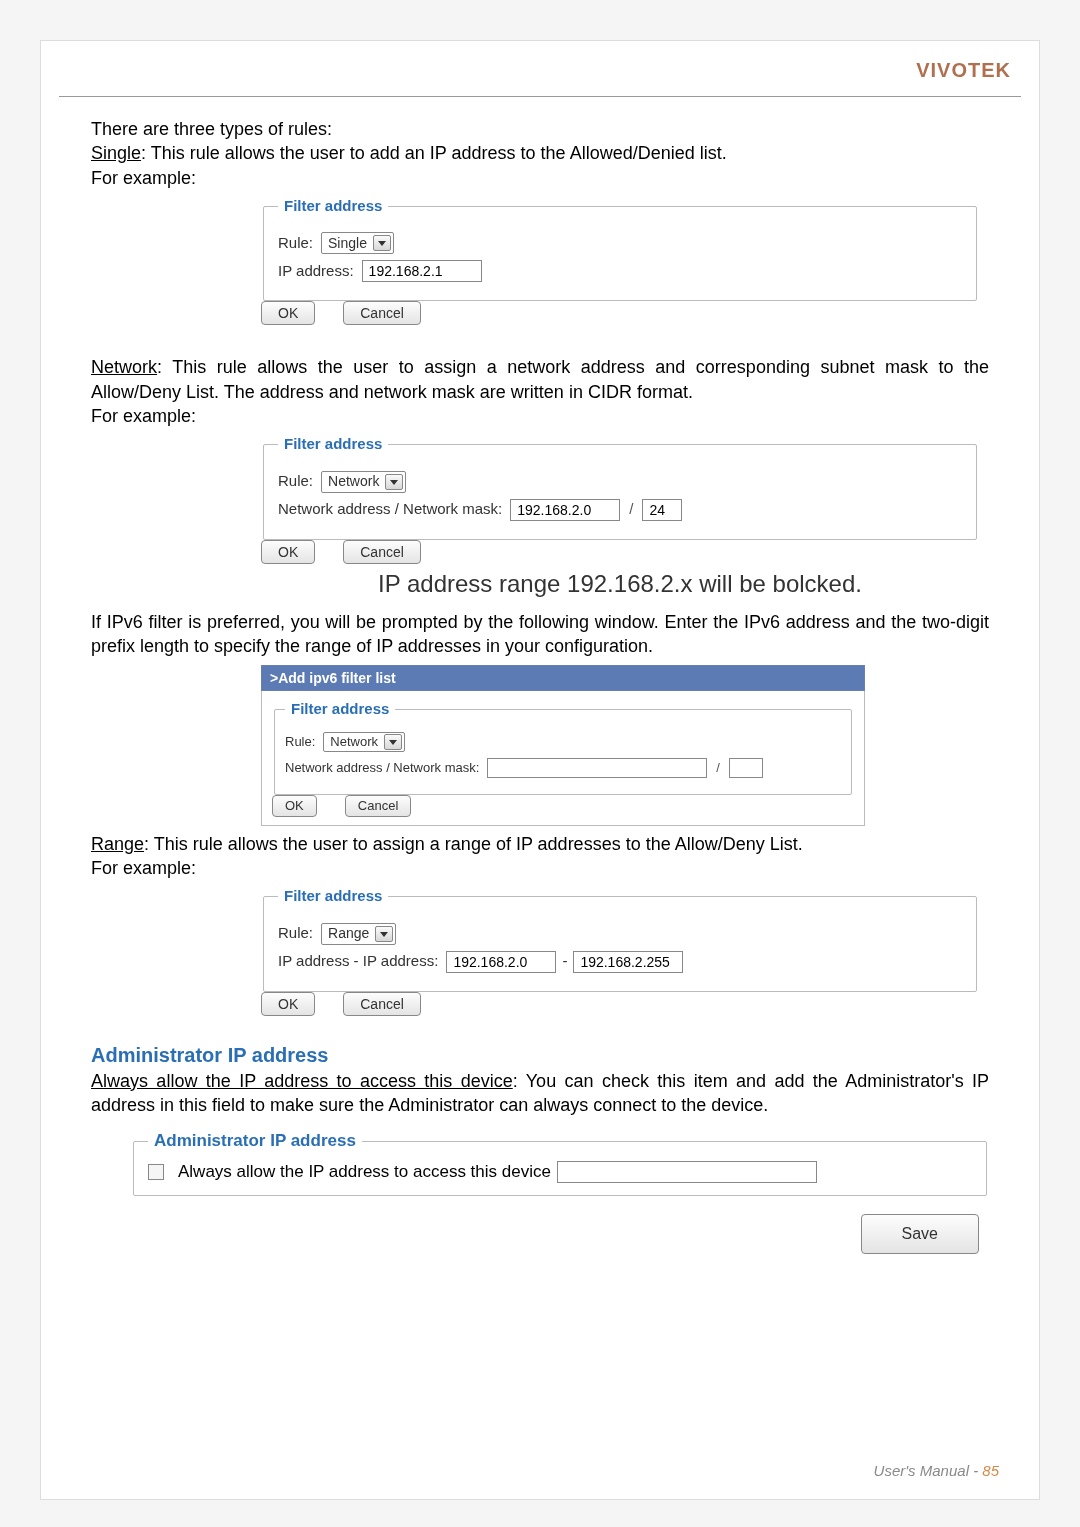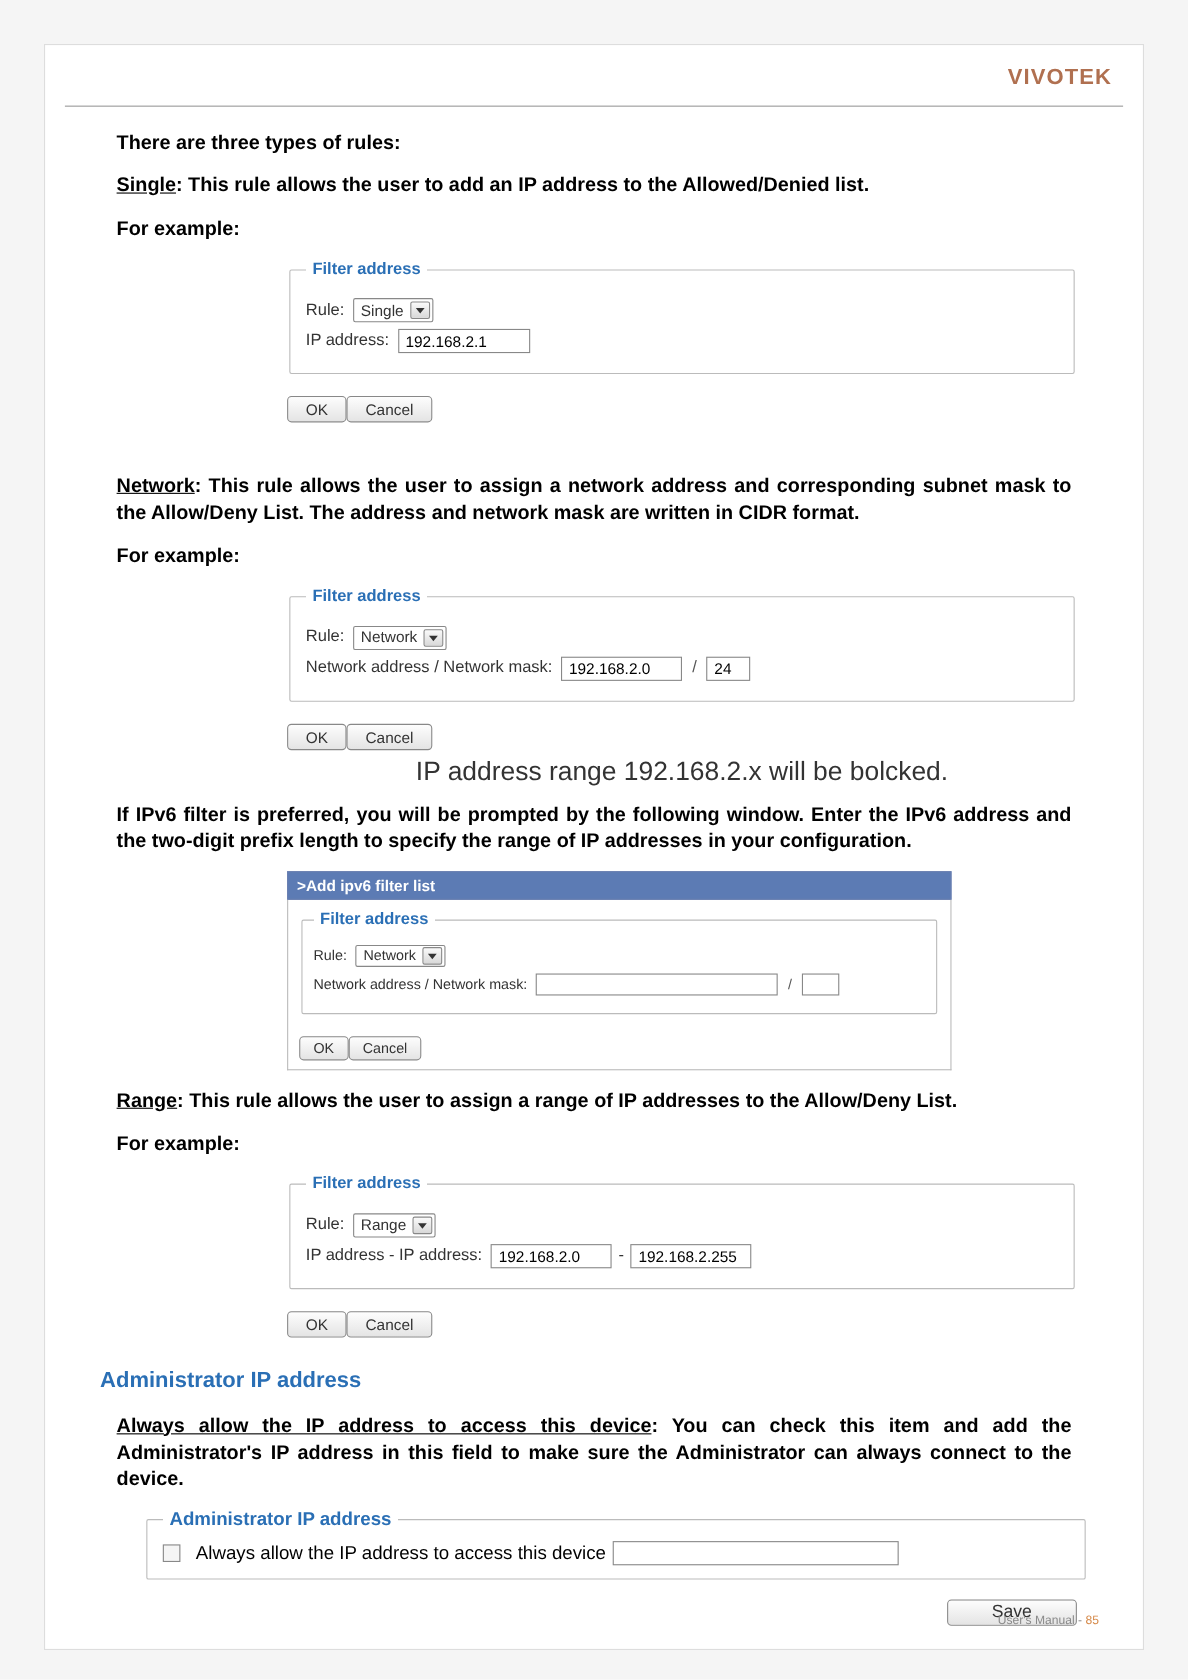--- a/index.html
+++ b/index.html
@@ -34,21 +34,21 @@
     border: none;
     border-top: 1px solid #999;
     margin: 14px 18px 20px 18px;
   }
   .content {
     padding: 0 50px 0 50px;
     font-size: 18px;
     color: #000;
     line-height: 1.35;
   }
-  .content p { margin: 15px; font-weight: bold; }
+  .content p { margin: 0; }
   .u { text-decoration: underline; }
   .note { font-size: 24px; color:#333; margin-top:4px; }
 
   
   .panel {
     margin-left: 170px;
     margin-right: 10px;
     margin-top: 6px;
     margin-bottom: 6px;
   }
@@ -85,21 +85,21 @@
   }
   .select .dd svg{ width:10px; height:10px; }
   .tinput {
     border: 1px solid #888;
     height: 22px;
     padding: 0 6px;
     font-size: 14px;
     font-family: inherit;
     background:#fff;
   }
-  .btnrow { margin: 20px 0 0 0; display:flex; gap:0; }
+  .btnrow { margin: 0 0 0 0; display:flex; gap:28px; }
   .btn {
     border: 1px solid #888;
     border-radius: 4px;
     background: linear-gradient(#fdfdfd,#e4e4e4);
     height: 24px;
     padding: 0 16px;
     font-size: 14px;
     color:#333;
     cursor:pointer;
   }
@@ -153,27 +153,28 @@
     margin-right:8px;
     vertical-align:middle;
   }
   .admin-row { display:flex; align-items:center; font-size:17px; gap:6px; }
   .admin-row .tinput { width:260px; }
 
   .save-row {
     margin: 18px 60px 0 0;
     text-align:right;
   }
-  .save-row .btn { padding: 2px 40px; height:24px; font-size:16px; }
+  .save-row .btn { padding: 2px 40px; height:40px; font-size:16px; }
 
   .footer {
     position:absolute;
     bottom:20px;
     right:40px;
-    font-size:11px;
+    font-style:italic;
+    font-size:15px;
     color:#8a8a8a;
   }
   .footer .pn { color:#d68a4a; }
   .slash { margin: 0 3px; color:#555; }
   .arrow-svg { fill:#333; }
   .w-ip { width:120px; }
   .w-ip-l { width:110px; }
   .w-mask { width:40px; text-align:left; }
   .w-ipv6-addr { width:220px; }
   .w-ipv6-p { width:34px; }

